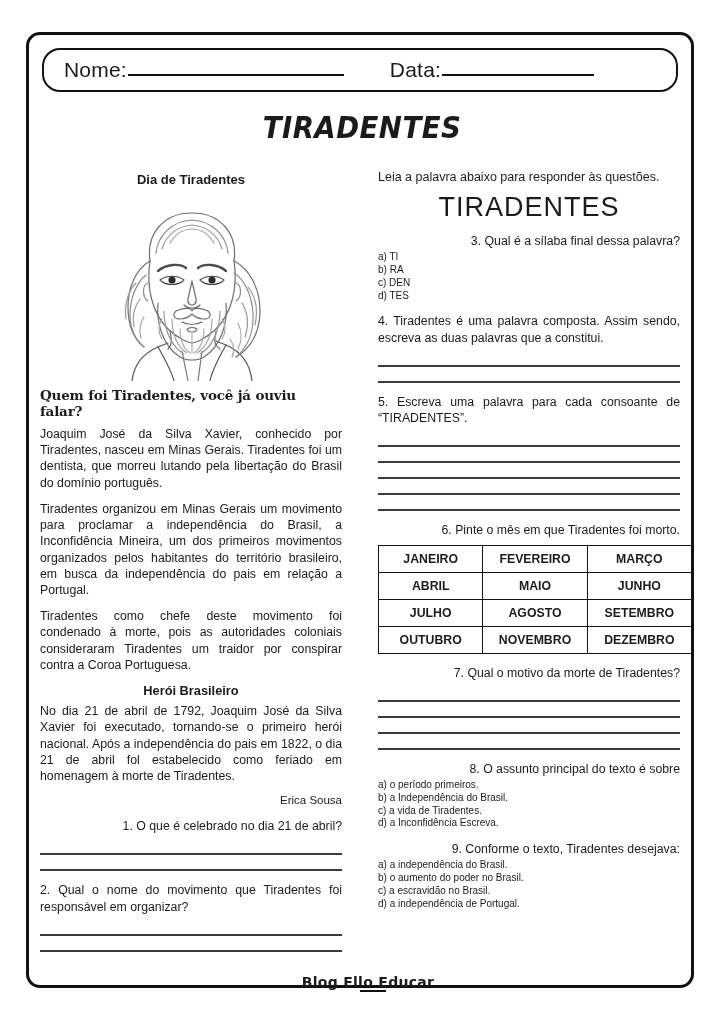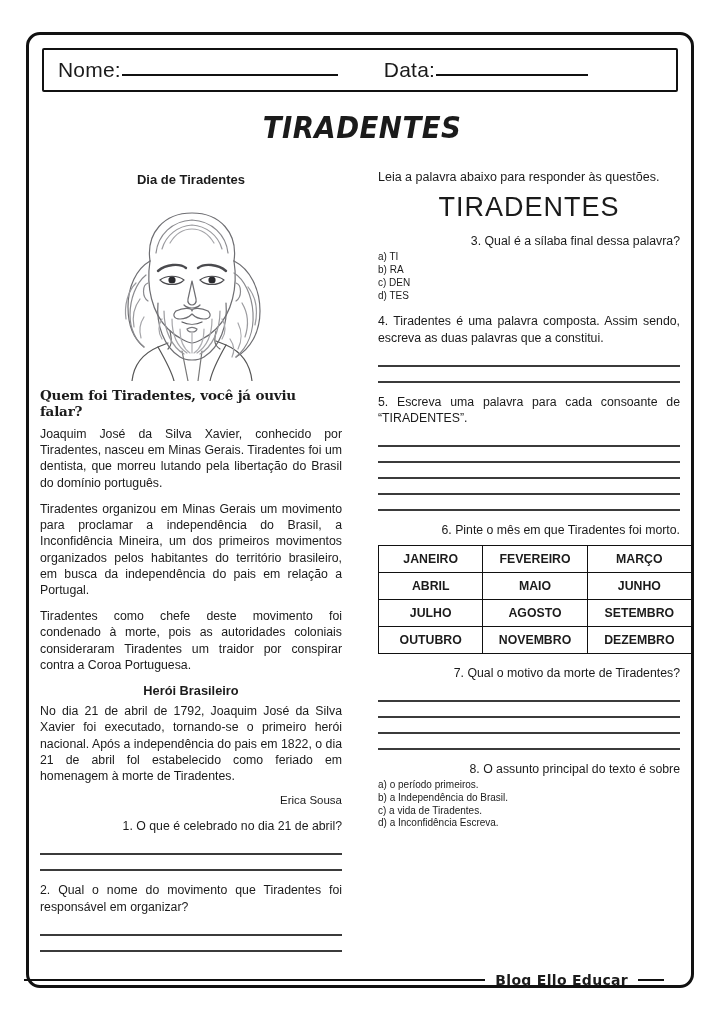--- a/index.html
+++ b/index.html
@@ -29,25 +29,25 @@
   }
 
   
   .namebox {
     position: absolute;
     left: 42px;
     top: 48px;
     width: 636px;
     height: 44px;
     border: 2.5px solid #111;
-    border-radius: 2px;
+    border-radius: 18px;
     box-sizing: border-box;
     display: flex;
     align-items: center;
-    padding: 0 14px;
+    padding: 0 20px;
   }
   .field {
     display: flex;
     align-items: baseline;
     font-size: 21px;
     letter-spacing: .2px;
   }
   .field-label { white-space: nowrap; }
   .rule {
     display: inline-block;
@@ -175,26 +175,27 @@
     text-align: center;
     font-size: 12.3px;
     font-weight: bold;
     padding: 4px 0;
     height: 18px;
   }
 
   
   .footer {
     position: absolute;
-    left: 24px;
+    left: 48px;
     top: 972px;
     width: 640px;
     display: flex;
     align-items: center;
     justify-content: flex-start;
+    flex-direction: column;
   }
   .footer-rule {
     flex: 1;
     border-bottom: 2.5px solid #111;
     height: 0;
     margin-right: 10px;
   }
   .footer-text {
     font-size: 14px;
     font-weight: bold;
@@ -399,20 +400,27 @@
   </div>
 
   <div class="q-block">
     <p class="q">8. O assunto principal do texto é sobre</p>
     <p class="opt">a) o período primeiros.</p>
     <p class="opt">b) a Independência do Brasil.</p>
     <p class="opt">c) a vida de Tiradentes.</p>
     <p class="opt">d) a Inconfidência Escreva.</p>
   </div>
 
+  <div class="q-block">
+    <p class="q">9. Conforme o texto, Tiradentes desejava:</p>
+    <p class="opt">a) a independência do Brasil.</p>
+    <p class="opt">b) o aumento do poder no Brasil.</p>
+    <p class="opt">c) a escravidão no Brasil.</p>
+    <p class="opt">d) a independência de Portugal.</p>
+  </div>
 
 </div>
 
 <div class="footer">
   <div class="footer-rule"></div>
   <div class="footer-text">Blog Ello Educar</div>
   <div class="footer-tail"></div>
 </div>
 
 </body></html>

